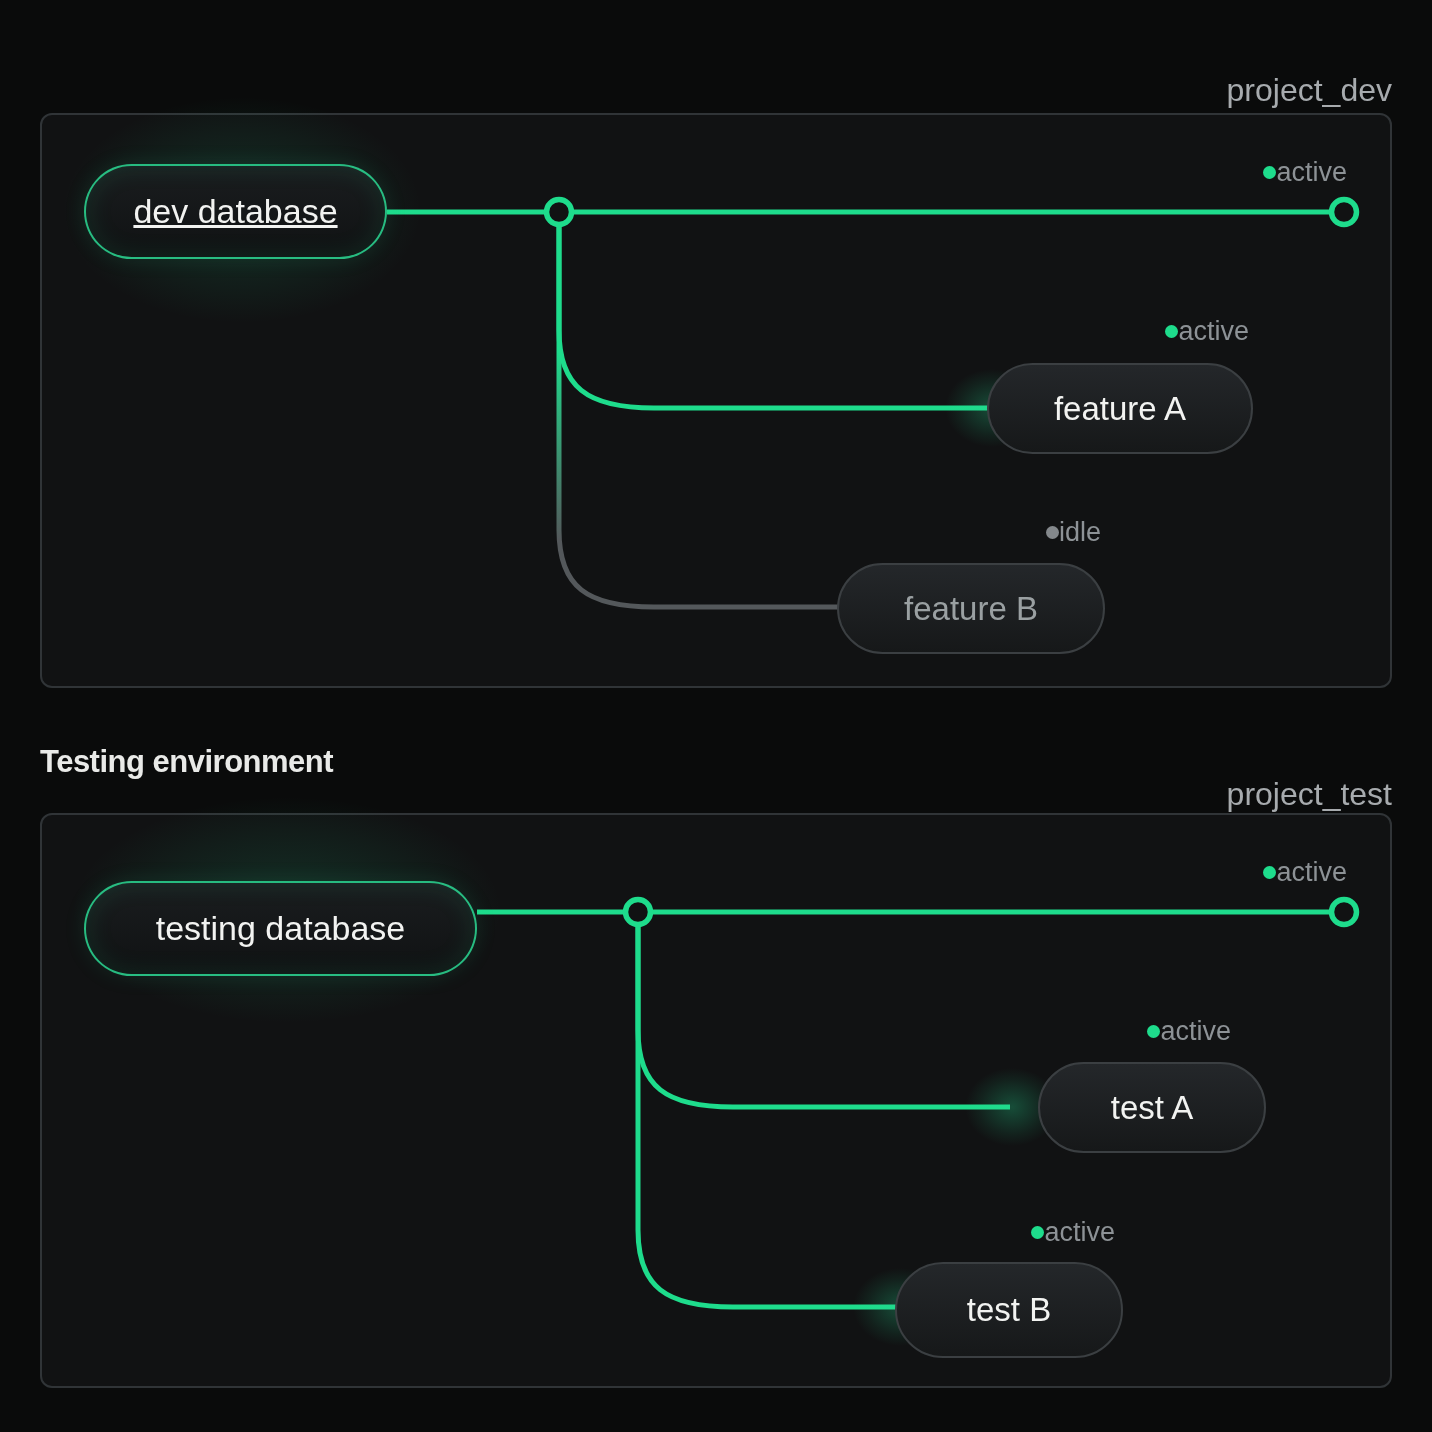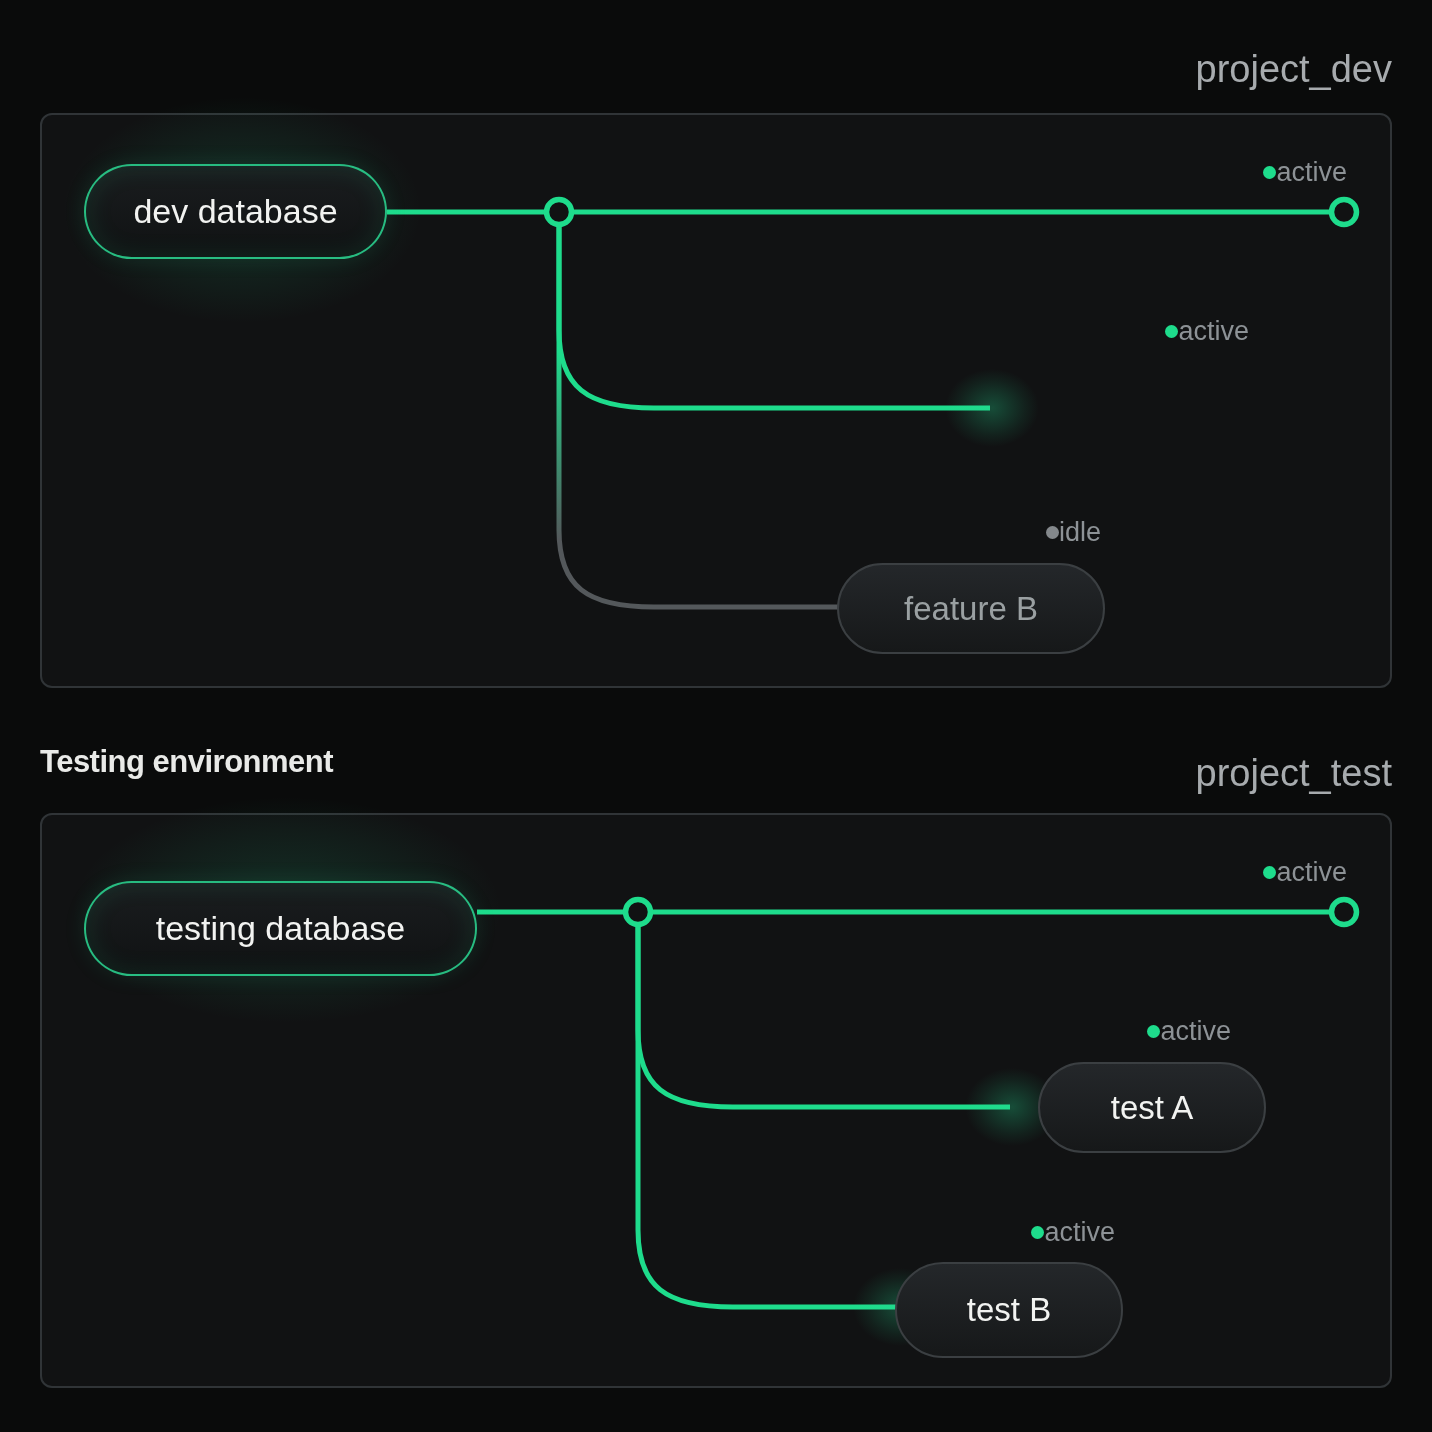--- a/index.html
+++ b/index.html
@@ -2,22 +2,22 @@
 <html><head>
 <meta charset="utf-8">
 <style>
   * { margin:0; padding:0; box-sizing:border-box; }
   html,body { width:1432px; height:1432px; background:#0a0b0b; overflow:hidden;
     font-family:"Liberation Sans", sans-serif; }
   .canvas { position:relative; width:1432px; height:1432px; }
 
   .section-title { position:absolute; left:40px; font-size:31px; font-weight:700;
     letter-spacing:-0.5px; color:#e9eae8; }
-  .project-label { position:absolute; right:40px; font-size:38px; font-weight:400;
-    color:#a7abae; }
+  .project-label { position:absolute; right:40px; font-size:32px; font-weight:400;
+    color:#a7abae;margin-top:24px; }
 
   .panel { position:absolute; left:40px; width:1352px; height:575px;
     background:#111213; border:2px solid #303437; border-radius:12px; }
   .panel svg { position:absolute; left:0; top:0; }
 
   .halo { position:absolute; pointer-events:none;
     background:radial-gradient(closest-side, rgba(36,214,143,0.16), rgba(36,214,143,0.05) 55%, transparent 78%); }
   .port-glow { position:absolute; pointer-events:none;
     background:radial-gradient(closest-side, rgba(36,214,143,0.30), rgba(36,214,143,0.08) 55%, transparent 78%); }
 
@@ -53,24 +53,27 @@
       <path d="M517 97 L517 415 C517 472 545 492 612 492 L798 492" fill="none" stroke="url(#fadeDev)" stroke-width="5"></path>
       <path d="M517 97 L517 215 C517 272 545 293 612 293 L948 293" fill="none" stroke="#1edc8c" stroke-width="5"></path>
       <path d="M345 97 L1302 97" fill="none" stroke="#1edc8c" stroke-width="5"></path>
       <circle cx="517" cy="97" r="12.5" fill="#111213" stroke="#1edc8c" stroke-width="5.5"></circle>
       <circle cx="1302" cy="97" r="12.5" fill="#111213" stroke="#1edc8c" stroke-width="5.5"></circle>
     </svg>
 
     <div class="halo" style="left:-30px; top:-50px; width:460px; height:290px;"></div>
     <div class="port-glow" style="left:890px; top:243px; width:120px; height:100px;"></div>
 
-    <div class="pill trunk" style="left:42px; top:49px; width:303px; height:95px;">
+    <div class="pill trunk" style="left:42px; top:49px; width:303px; height:95px;text-decoration:underline;">
       <span>dev database</span>
     </div>
 
+    <div class="pill branch" style="left:945px; top:248px; width:266px; height:91px;">
+      <span>feature A</span>
+    </div>
 
     <div class="pill branch dim" style="left:795px; top:448px; width:268px; height:91px;">
       <span>feature B</span>
     </div>
 
     <div class="status" style="right:43px; top:42px;">
       <span class="dot"></span>
       <span>active</span>
     </div>
     <div class="status" style="right:141px; top:201px;">

